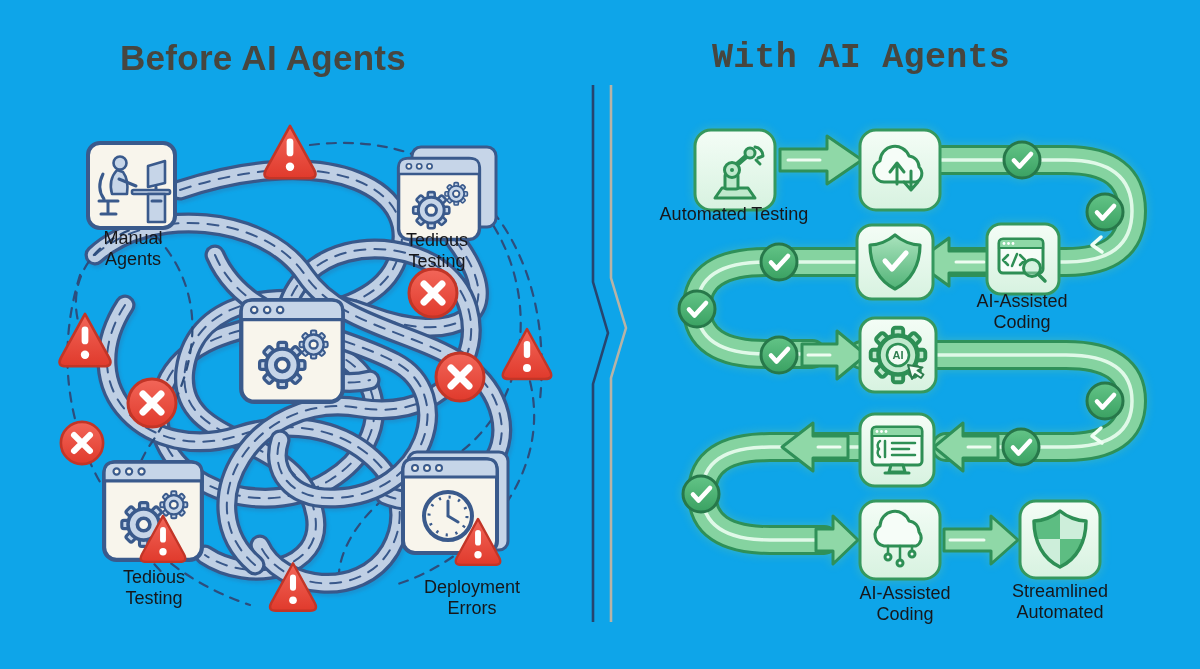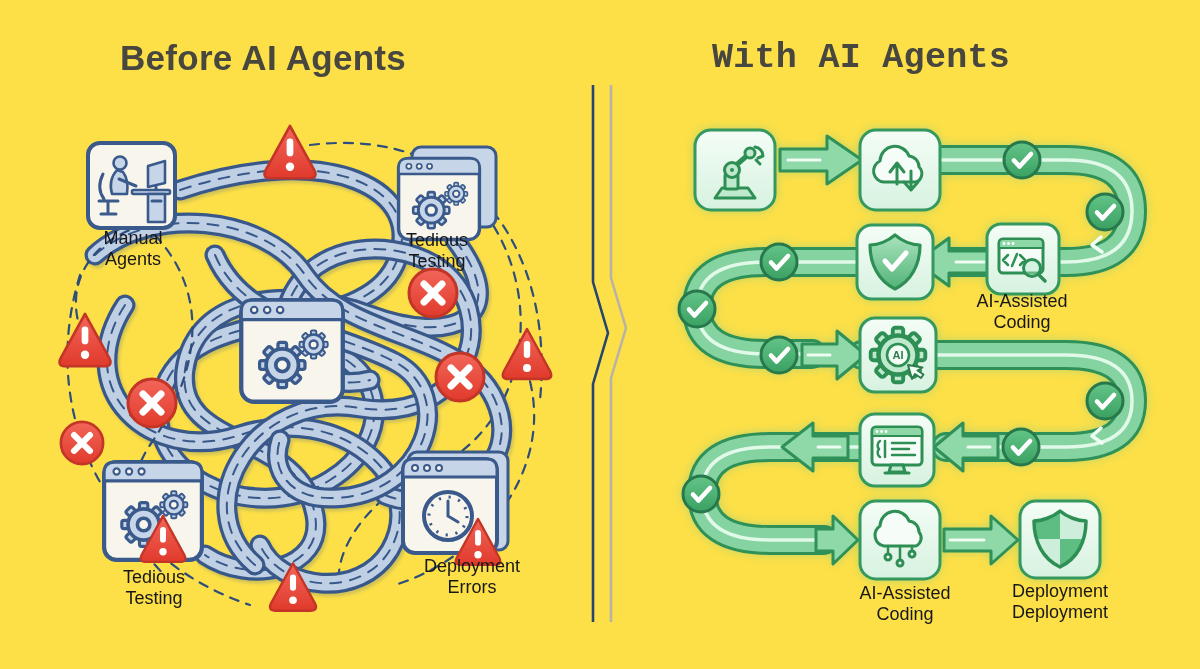--- a/index.html
+++ b/index.html
@@ -1,17 +1,17 @@
 <!DOCTYPE html>
 <html><head>
 <meta charset="utf-8">
 <style>
   html,body{margin:0;padding:0;background:#e8e4d8;}
   .canvas{position:relative;width:1200px;height:669px;overflow:hidden;
-          background:#fde047;font-family:"Liberation Sans",sans-serif;}
+          background:#0ea5e9;font-family:"Liberation Sans",sans-serif;}
   .title{position:absolute;margin:0;text-align:center;font-size:35px;font-weight:bold;
          color:#47463f;letter-spacing:.3px;}
   .title-left{left:63px;top:38px;width:400px;}
   .title-right{left:661px;top:38px;width:400px;font-family:Liberation Mono, monospace;}
   .lbl{position:absolute;text-align:center;font-size:18px;line-height:1.18;color:#17171a;}
   svg{position:absolute;display:block;}
   .left-art{left:0;top:0;}
   .divider-art{left:575px;top:0;}
   .flow-art{left:0;top:0;filter:drop-shadow(0 0 5px rgba(110,200,150,.45));}
   
@@ -364,18 +364,19 @@
         <rect x="0" y="-30" width="30" height="30" fill="#cdeeda"></rect>
         <rect x="-30" y="0" width="30" height="30" fill="#cdeeda"></rect>
       </g>
       <use href="#shPath" fill="none" stroke="#2e8f55" stroke-width="3.5" stroke-linejoin="round"></use>
     </g>
   </svg>
 
   <div class="lbl" style="left:83px;top:228px;width:100px;">Manual Agents</div>
   <div class="lbl" style="left:377px;top:230px;width:120px;">Tedious Testing</div>
   <div class="lbl" style="left:94px;top:567px;width:120px;">Tedious Testing</div>
-  <div class="lbl" style="left:402px;top:556px;width:140px;">Deployment Errors</div>
+  <div class="lbl" style="left:402px;top:577px;width:140px;">Deployment Errors</div>
+  <div class="lbl" style="left:656px;top:204px;width:156px;">Automated Testing</div>
   <div class="lbl" style="left:962px;top:291px;width:120px;">AI-Assisted Coding</div>
   <div class="lbl" style="left:845px;top:583px;width:120px;">AI-Assisted Coding</div>
-  <div class="lbl" style="left:998px;top:581px;width:124px;">Deployment Deployment</div>
+  <div class="lbl" style="left:998px;top:581px;width:124px;">Streamlined Automated</div>
 
 </div>
 
 </body></html>

